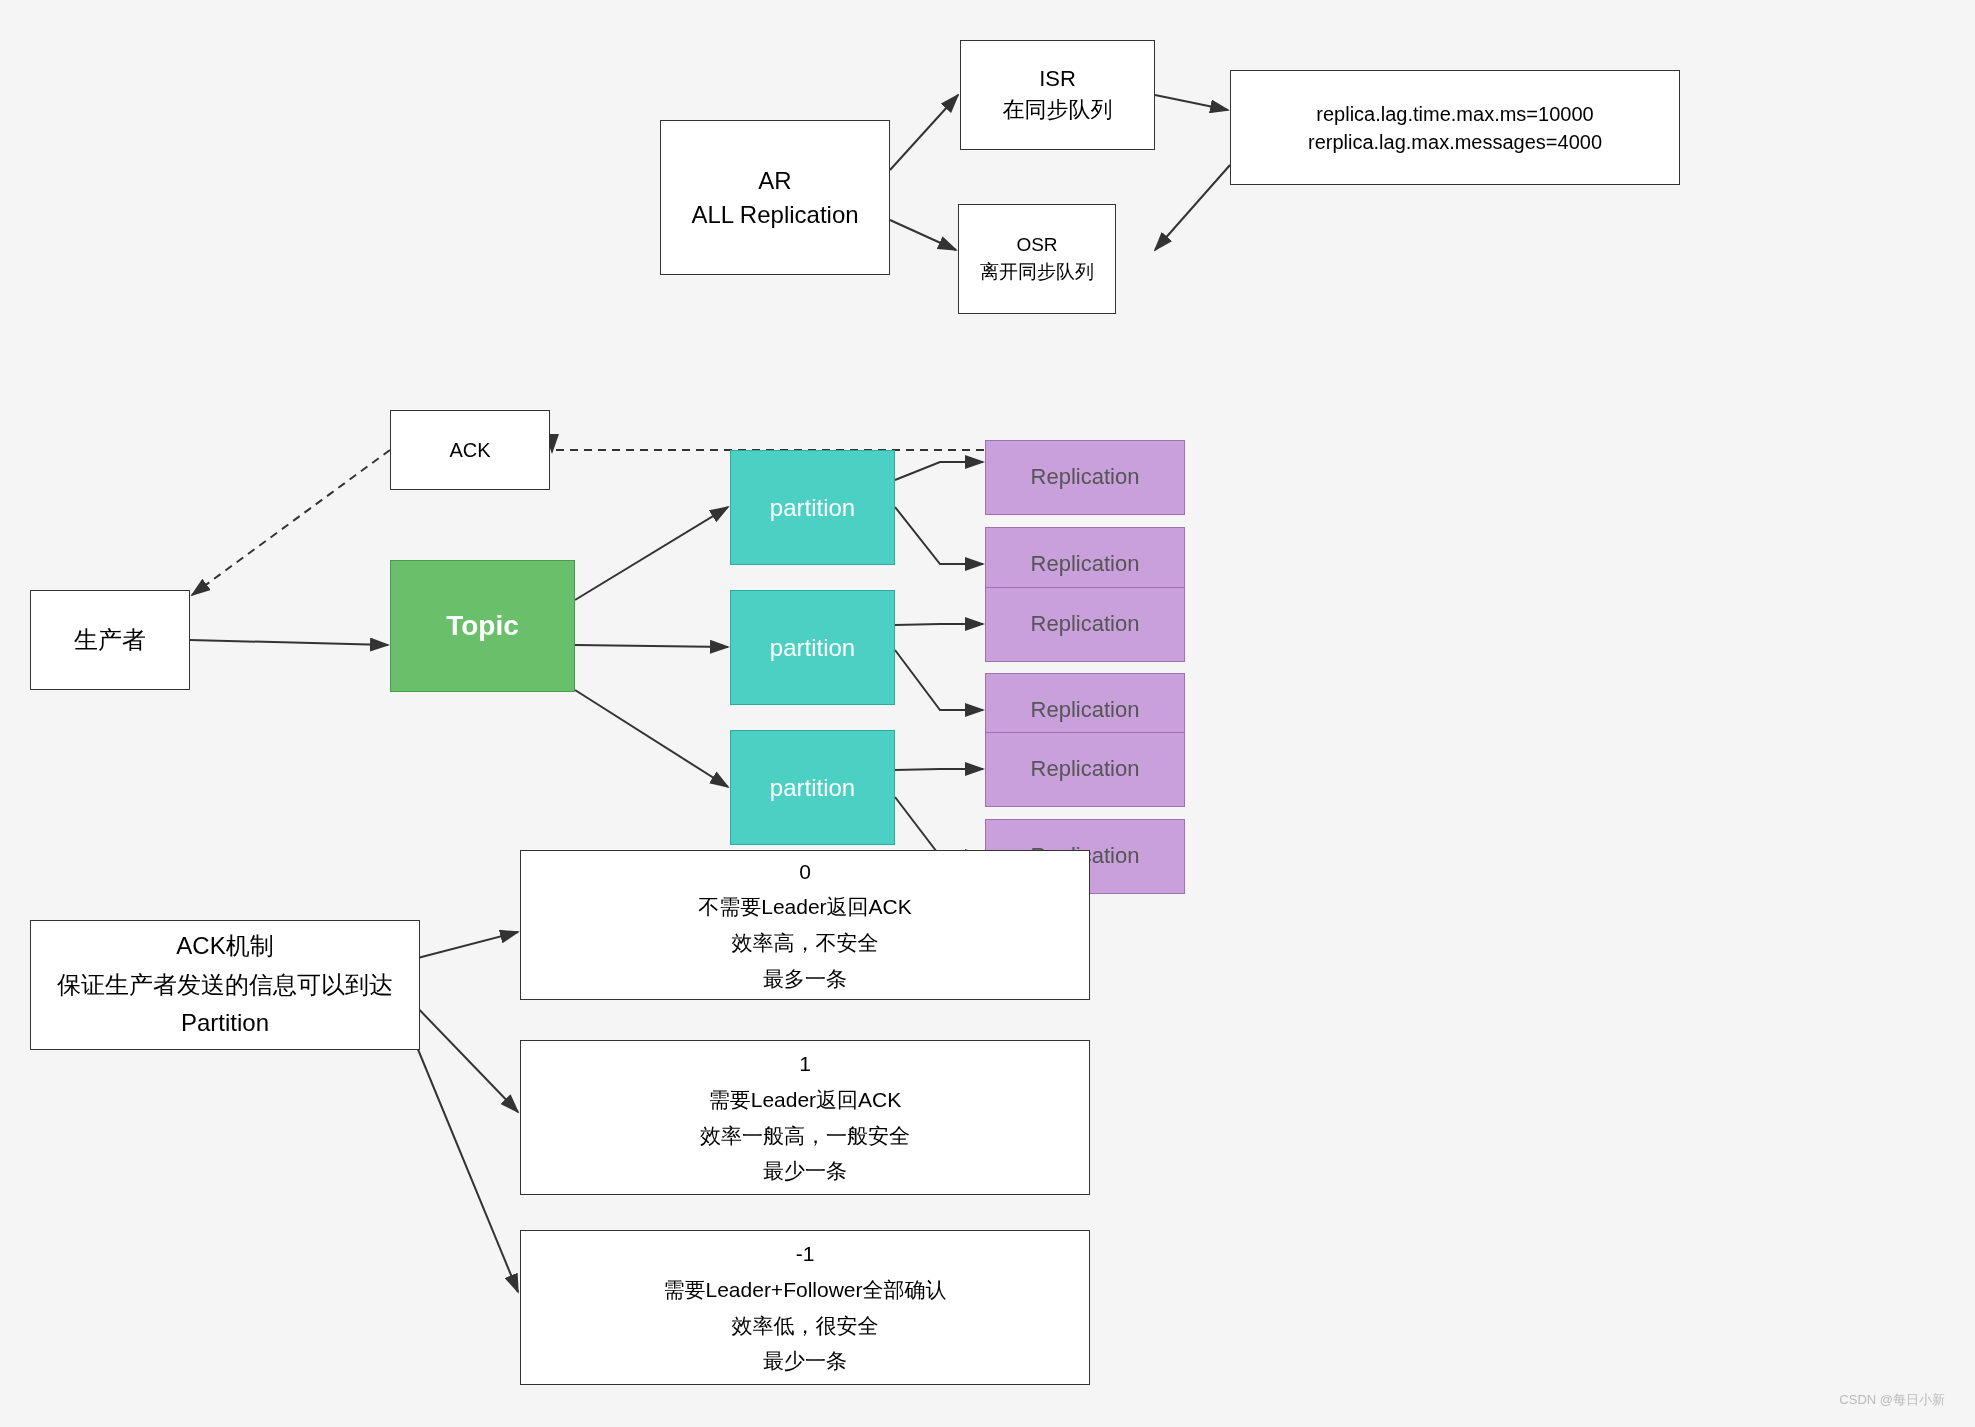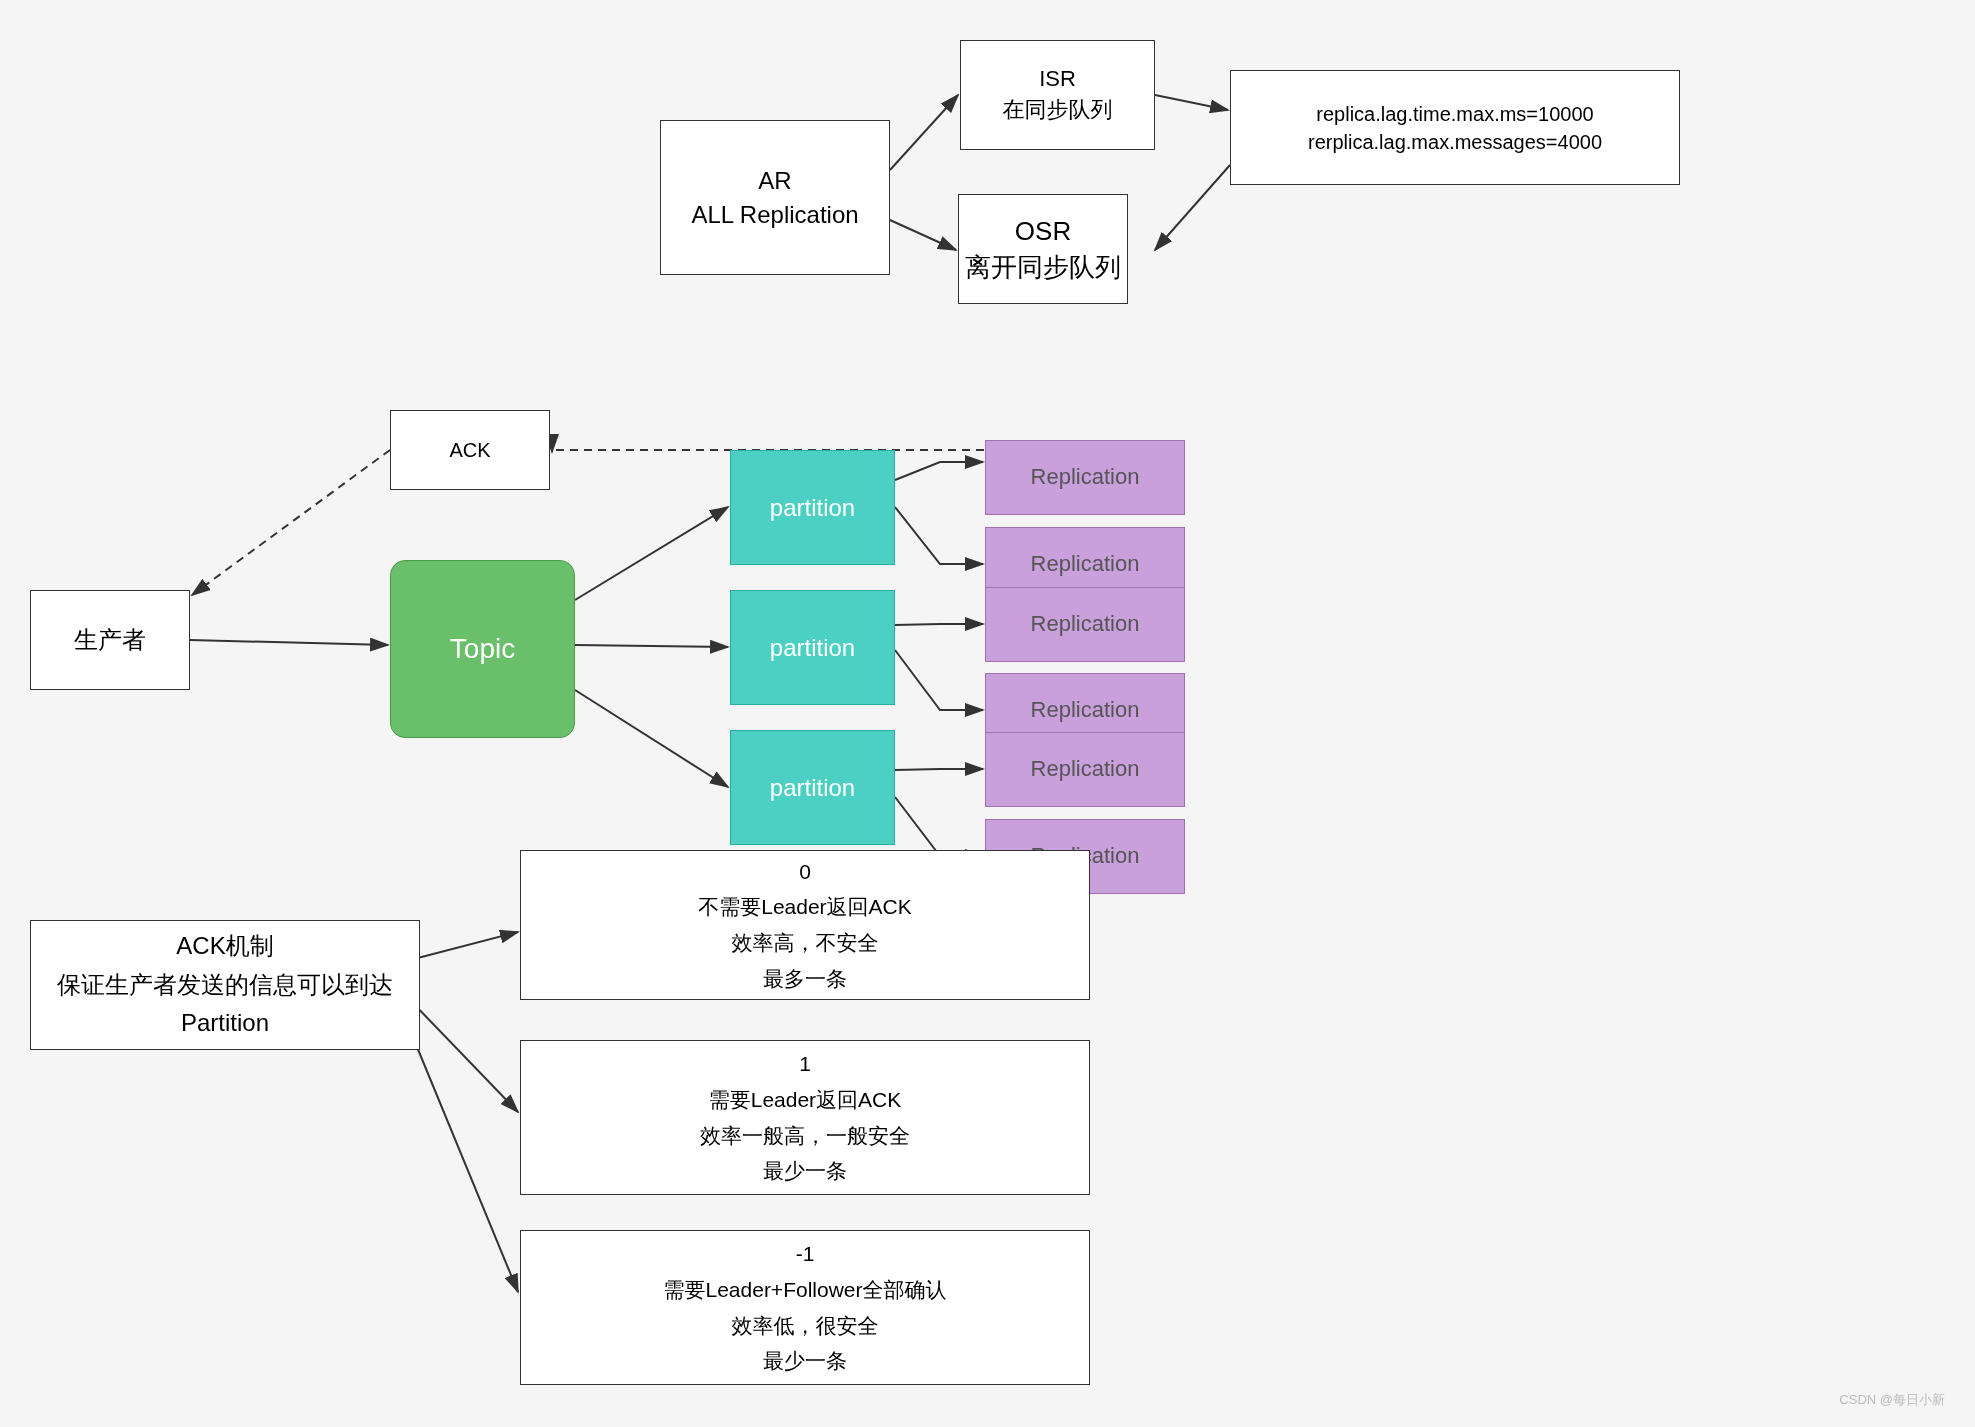--- a/index.html
+++ b/index.html
@@ -113,35 +113,35 @@
   </svg>
 
   <div class="box" style="left:30px; top:590px; width:160px; height:100px; font-size:24px;">
     <span>生产者</span>
   </div>
 
   <div class="box" style="left:390px; top:410px; width:160px; height:80px; font-size:20px;">
     <span>ACK</span>
   </div>
 
-  <div class="box box-green" style="left:390px; top:560px; width:185px; height:178px; font-size:28px; font-weight:normal;border-radius:15px;">
+  <div class="box box-green" style="left:390px; top:560px; width:185px; height:132px; font-size:28px; font-weight:bold;">
     <span>Topic</span>
   </div>
 
   <div class="box" style="left:660px; top:120px; width:230px; height:155px; font-size:24px;">
     <span style="white-space:pre-line;">AR
 ALL Replication</span>
   </div>
 
   <div class="box" style="left:960px; top:40px; width:195px; height:110px; font-size:22px;align-items:center;">
     <span style="white-space:pre-line;">ISR
 在同步队列</span>
   </div>
 
-  <div class="box" style="left:958px; top:194px; width:170px; height:110px; font-size:26px;">
+  <div class="box" style="left:958px; top:204px; width:158px; height:110px; font-size:19px;">
     <span style="white-space:pre-line;">OSR
 离开同步队列</span>
   </div>
 
   <div class="box" style="left:1230px; top:70px; width:450px; height:115px; font-size:20px;">
     <span style="white-space:pre-line;">replica.lag.time.max.ms=10000
 rerplica.lag.max.messages=4000</span>
   </div>
 
   <div class="box box-cyan" style="left:730px; top:450px; width:165px; height:115px; font-size:24px;">

